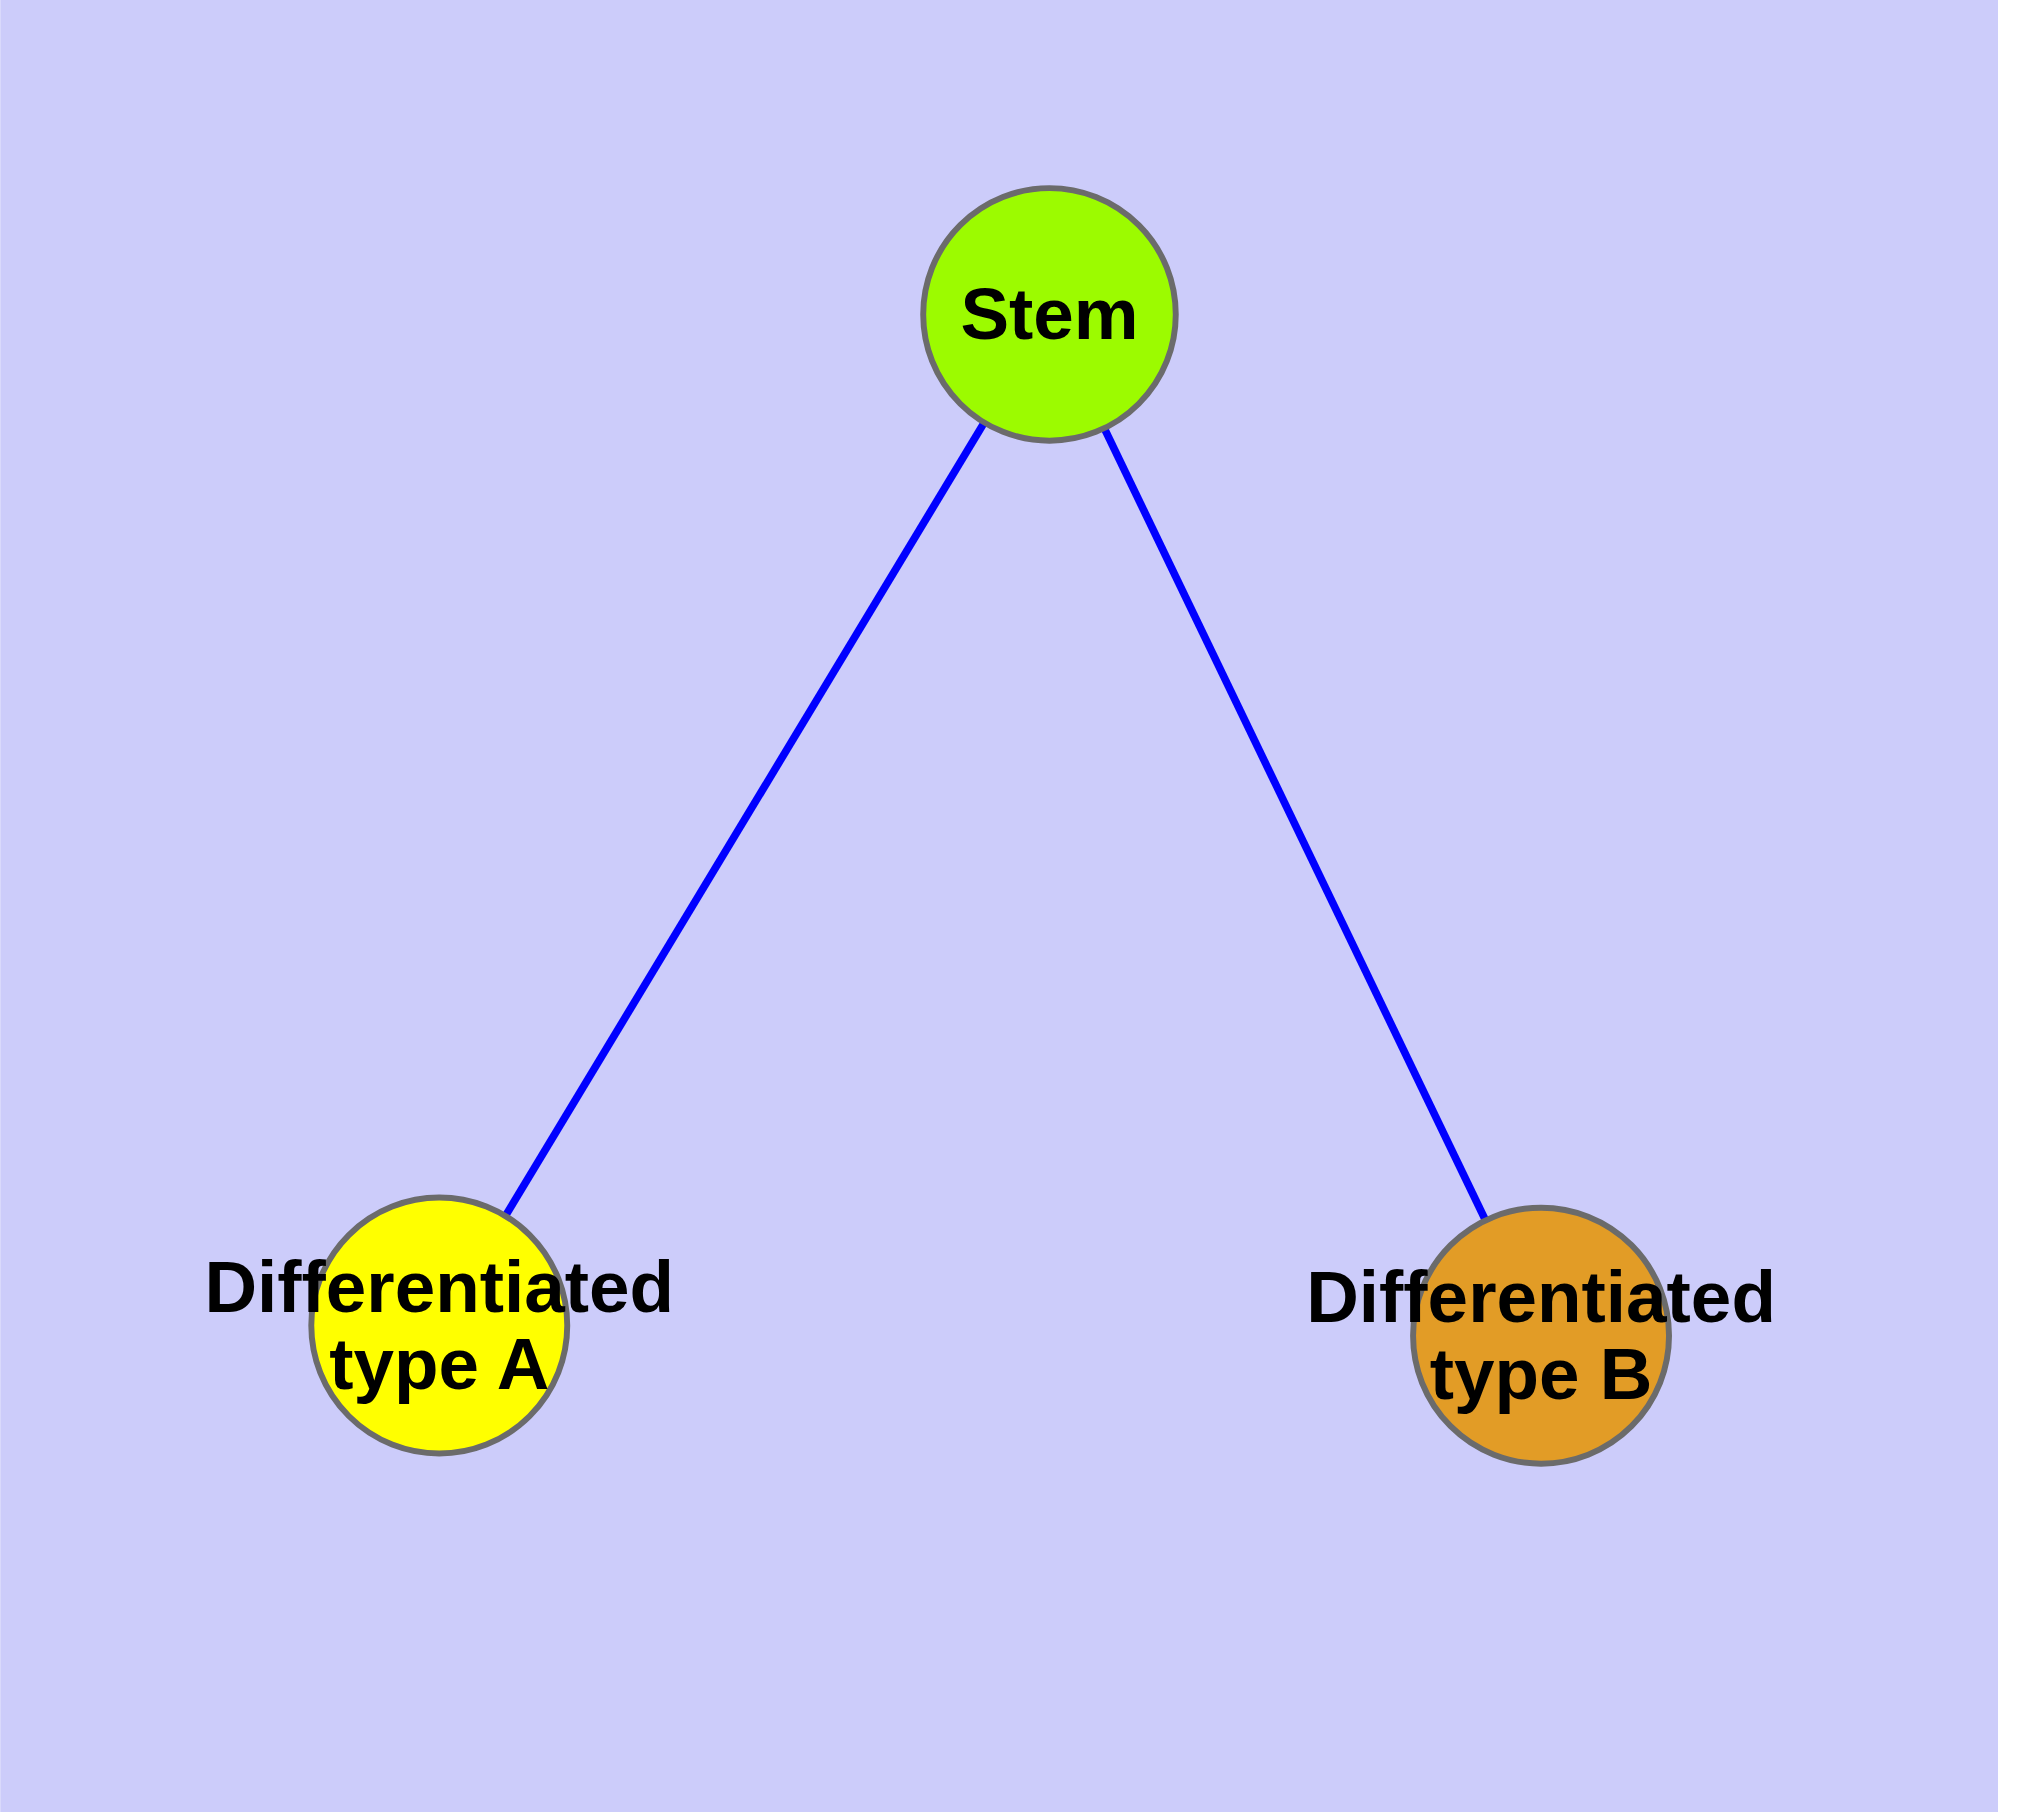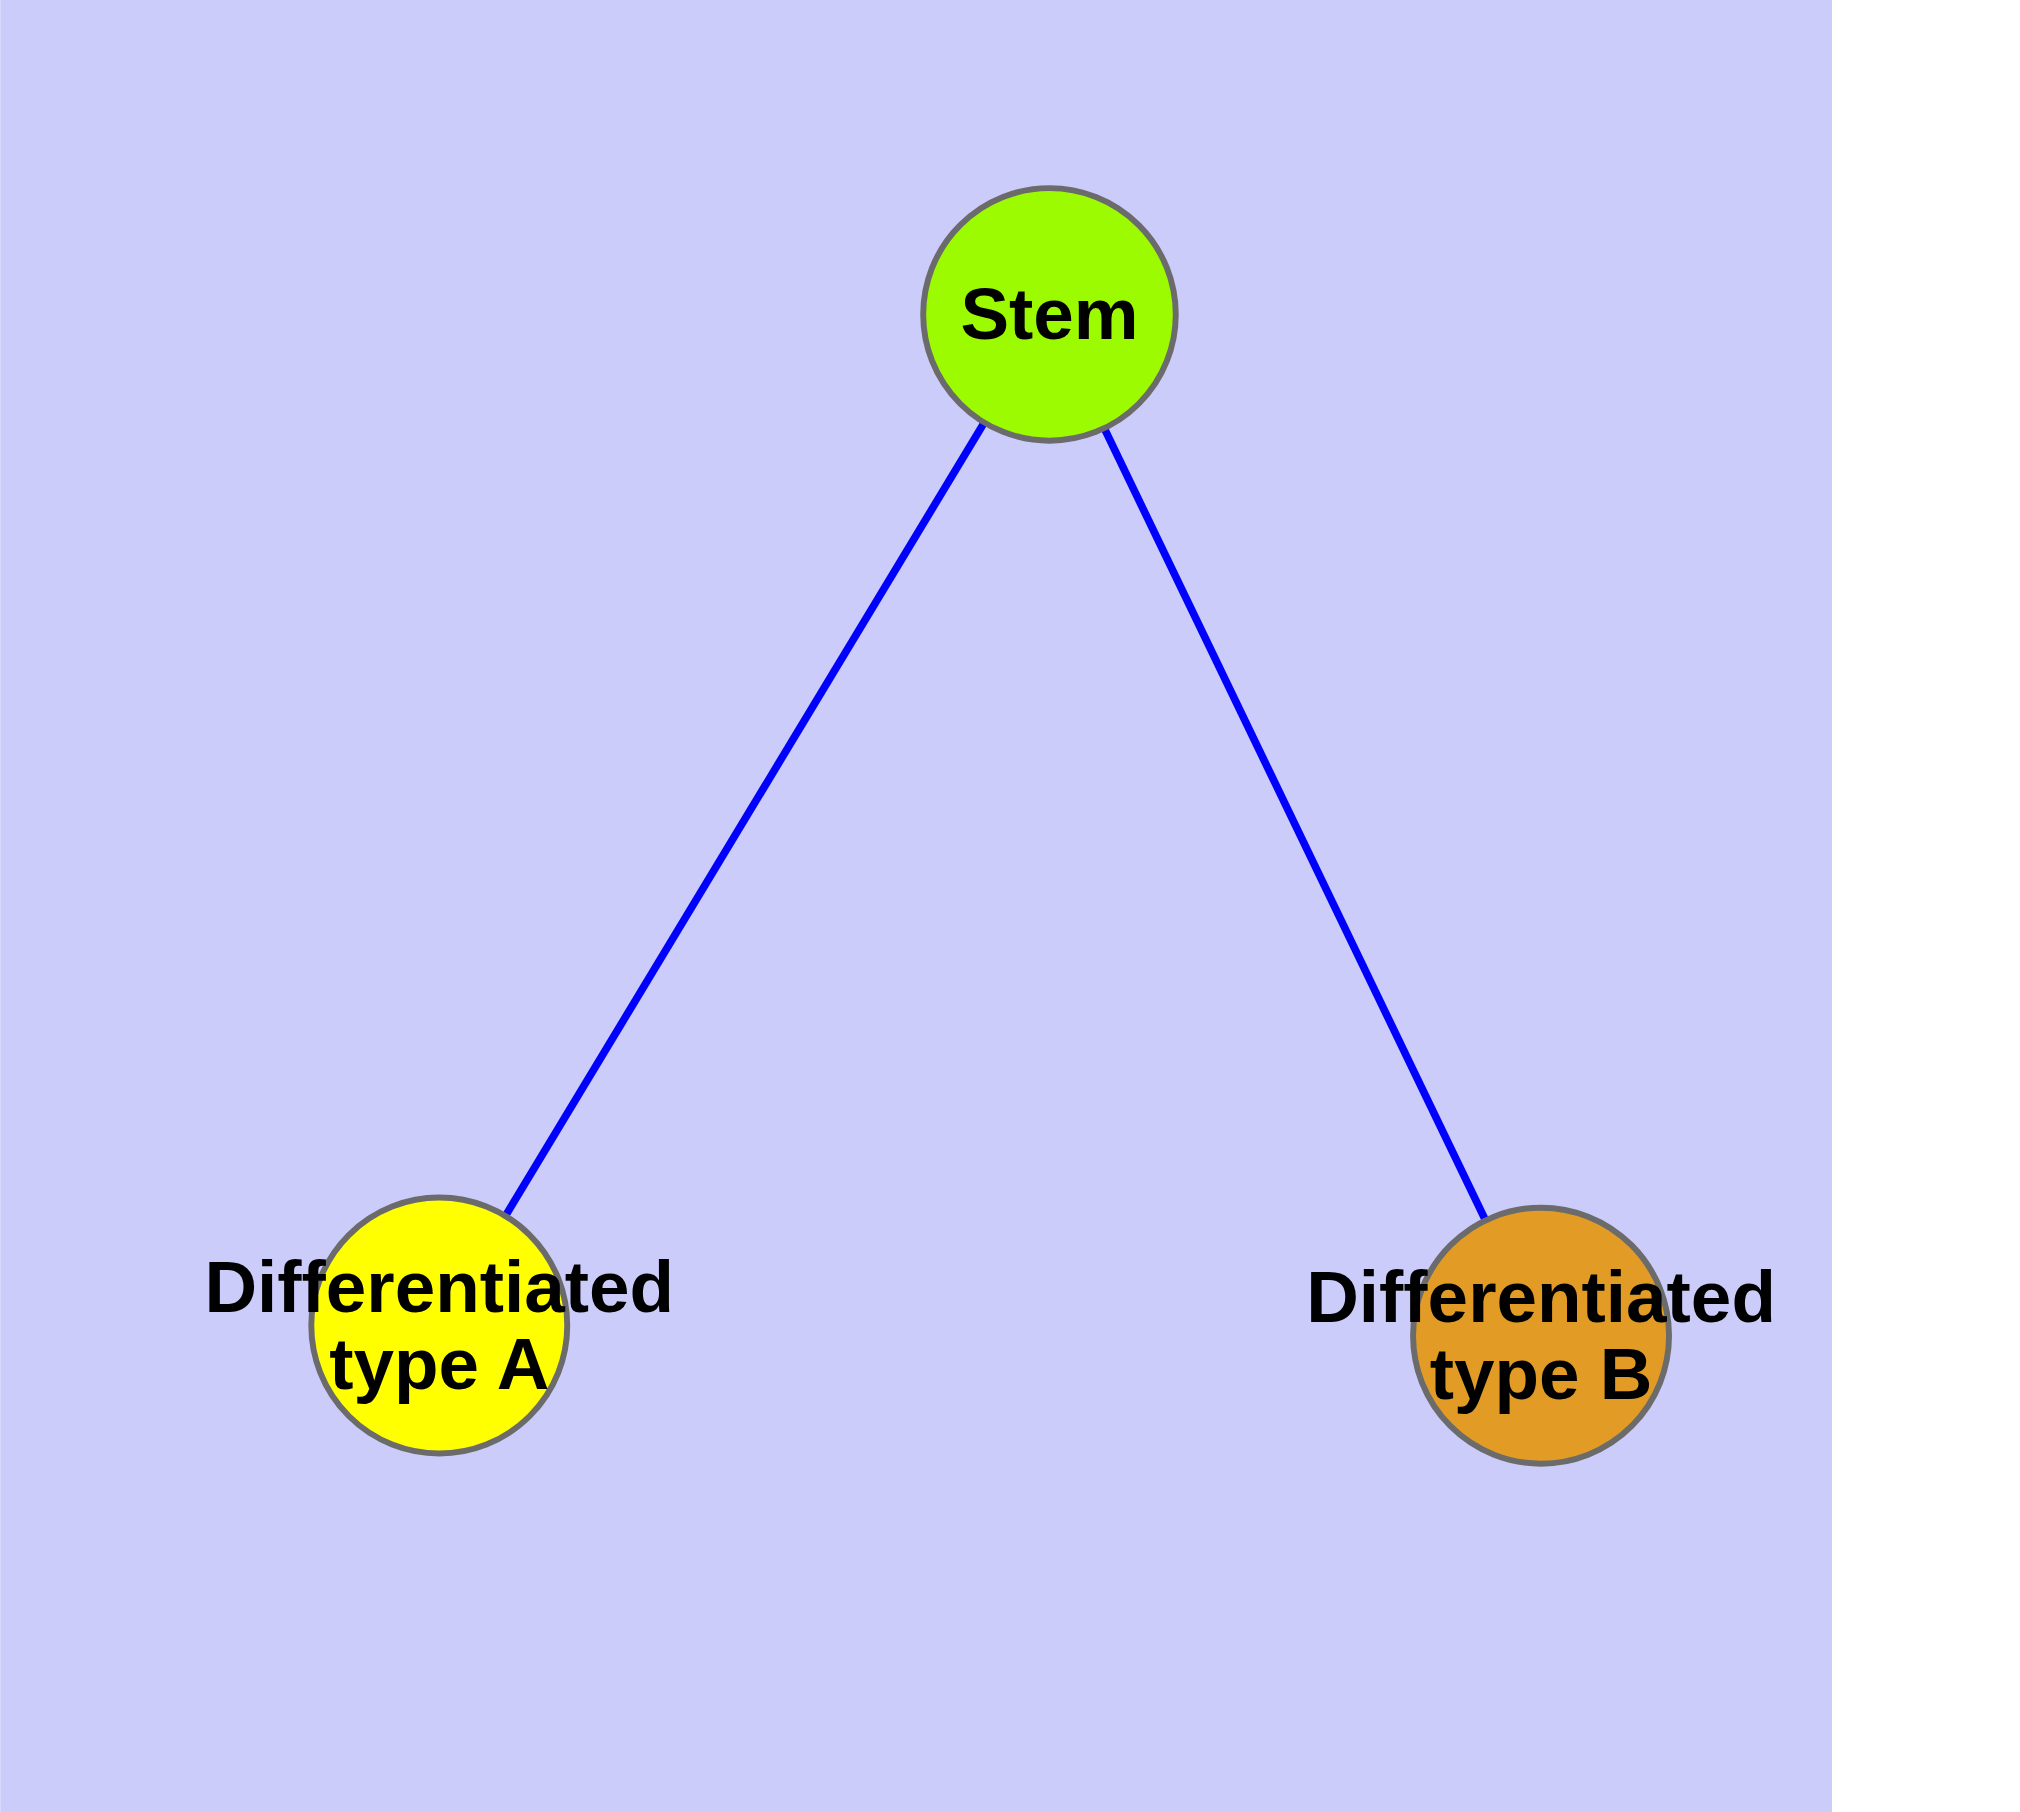--- a/index.html
+++ b/index.html
@@ -31,21 +31,21 @@
     dominant-baseline: auto;
     paint-order: normal;
   }
   .edge-line {
     stroke-linecap: butt;
   }
 </style>
 </head>
 <body>
 
-<div id="canvas" style="width: 1832px; height: 1812px;">
+<div id="canvas" style="width: 1998px; height: 1812px;">
   <svg id="graph-svg" viewBox="0 0 2384 2138" xmlns="http://www.w3.org/2000/svg" style="width: 2021px; height: 1812px;">
 
     <rect id="bg-rect" x="0" y="0" width="2384" height="2138" fill="#ccccfa"></rect>
 
     <g id="edges-group">
         <line x1="1238" y1="371" x2="518" y2="1564" stroke="#0000ff" stroke-width="9" class="edge-line"></line>
         <line x1="1238" y1="371" x2="1818" y2="1576" stroke="#0000ff" stroke-width="9" class="edge-line"></line>
       </g>
     <g id="nodes-group">
         <circle cx="1238" cy="371" r="149" fill="#9cfb00" stroke="#6b6b6b" stroke-width="7"></circle>

